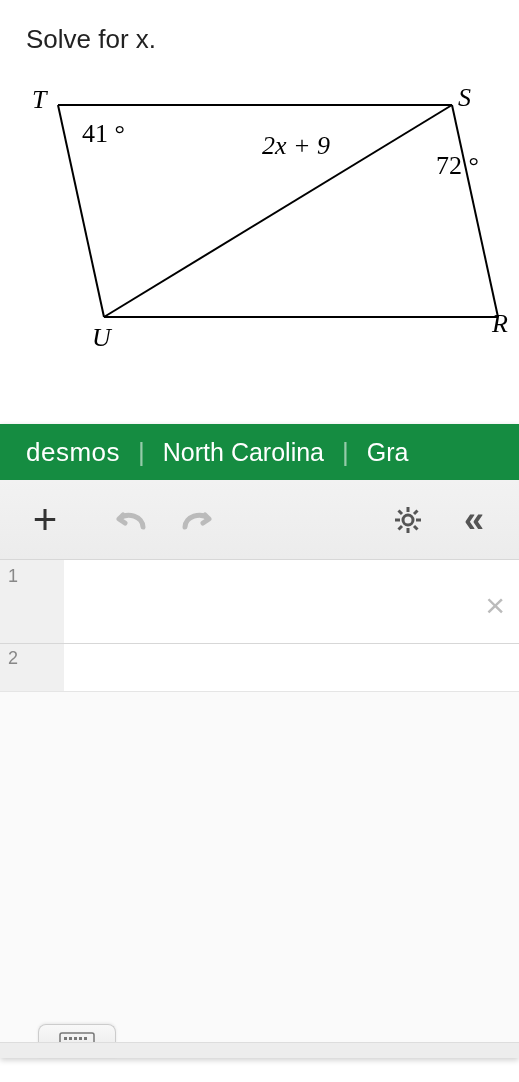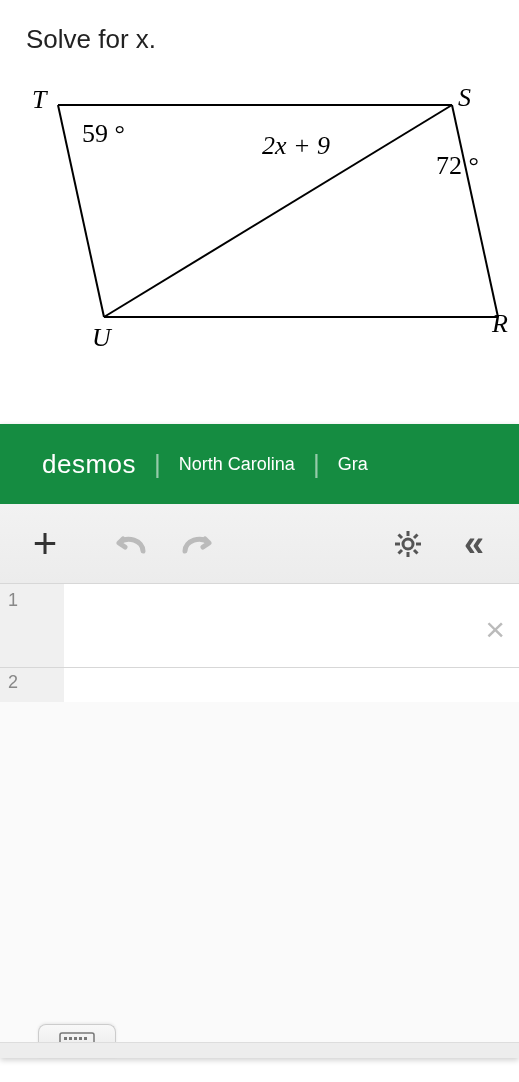--- a/index.html
+++ b/index.html
@@ -40,42 +40,42 @@
       left: 0;
       top: 424px;
       width: 519px;
       height: 634px;
       background: #fafafa;
       box-shadow: 0 2px 6px rgba(0,0,0,0.2);
     }
     .calc-header {
       background: #158c41;
       color: #fff;
-      height: 80px;
-      display: flex;
-      align-items: center;
-      padding: 0 0 0 42px;
+      height: 56px;
+      display: flex;
+      align-items: center;
+      padding: 0 0 0 26px;
       font-size: 26px;
       white-space: nowrap;
       overflow: hidden;
     }
     .brand {
       font-weight: 400;
       letter-spacing: 0.5px;
     }
     .brand .demi { font-weight: 300; }
     .hdr-div {
       color: rgba(255,255,255,0.55);
       margin: 0 18px;
       font-weight: 300;
     }
     .hdr-txt {
       color: #fff;
       font-weight: 300;
-      font-size: 18px;
+      font-size: 25px;
     }
     .toolbar {
       height: 80px;
       background: linear-gradient(#f2f2f2,#ececec);
       border-bottom: 1px solid #d7d7d7;
       display: flex;
       align-items: center;
       padding: 0 12px;
     }
     .tb-btn {
@@ -176,21 +176,21 @@
         <line x1="426" y1="20" x2="472" y2="232"></line>
         <line x1="472" y1="232" x2="78" y2="232"></line>
         <line x1="78" y1="232" x2="32" y2="20"></line>
         <line x1="78" y1="232" x2="426" y2="20"></line>
       </g>
     </svg>
     <span class="figure-label" style="left:6px; top:0px; font-style:italic;">T</span>
     <span class="figure-label" style="left:432px; top:-2px; font-style:italic;">S</span>
     <span class="figure-label" style="left:66px; top:238px; font-style:italic;">U</span>
     <span class="figure-label" style="left:466px; top:224px; font-style:italic;">R</span>
-    <span class="figure-label" style="left:56px; top:34px;">59 °</span>
+    <span class="figure-label" style="left:56px; top:34px;">41 °</span>
     <span class="figure-label" style="left:236px; top:46px; font-style:italic;">2x + 9</span>
     <span class="figure-label" style="left:364px; top:66px;margin-left:46px;">72 °</span>
   </div>
 </div>
 
 <div class="calc-wrap">
   <div class="calc-header">
     <span class="brand"><span class="demi">desmos</span></span>
     <span class="hdr-div">|</span>
     <span class="hdr-txt">North Carolina</span>

